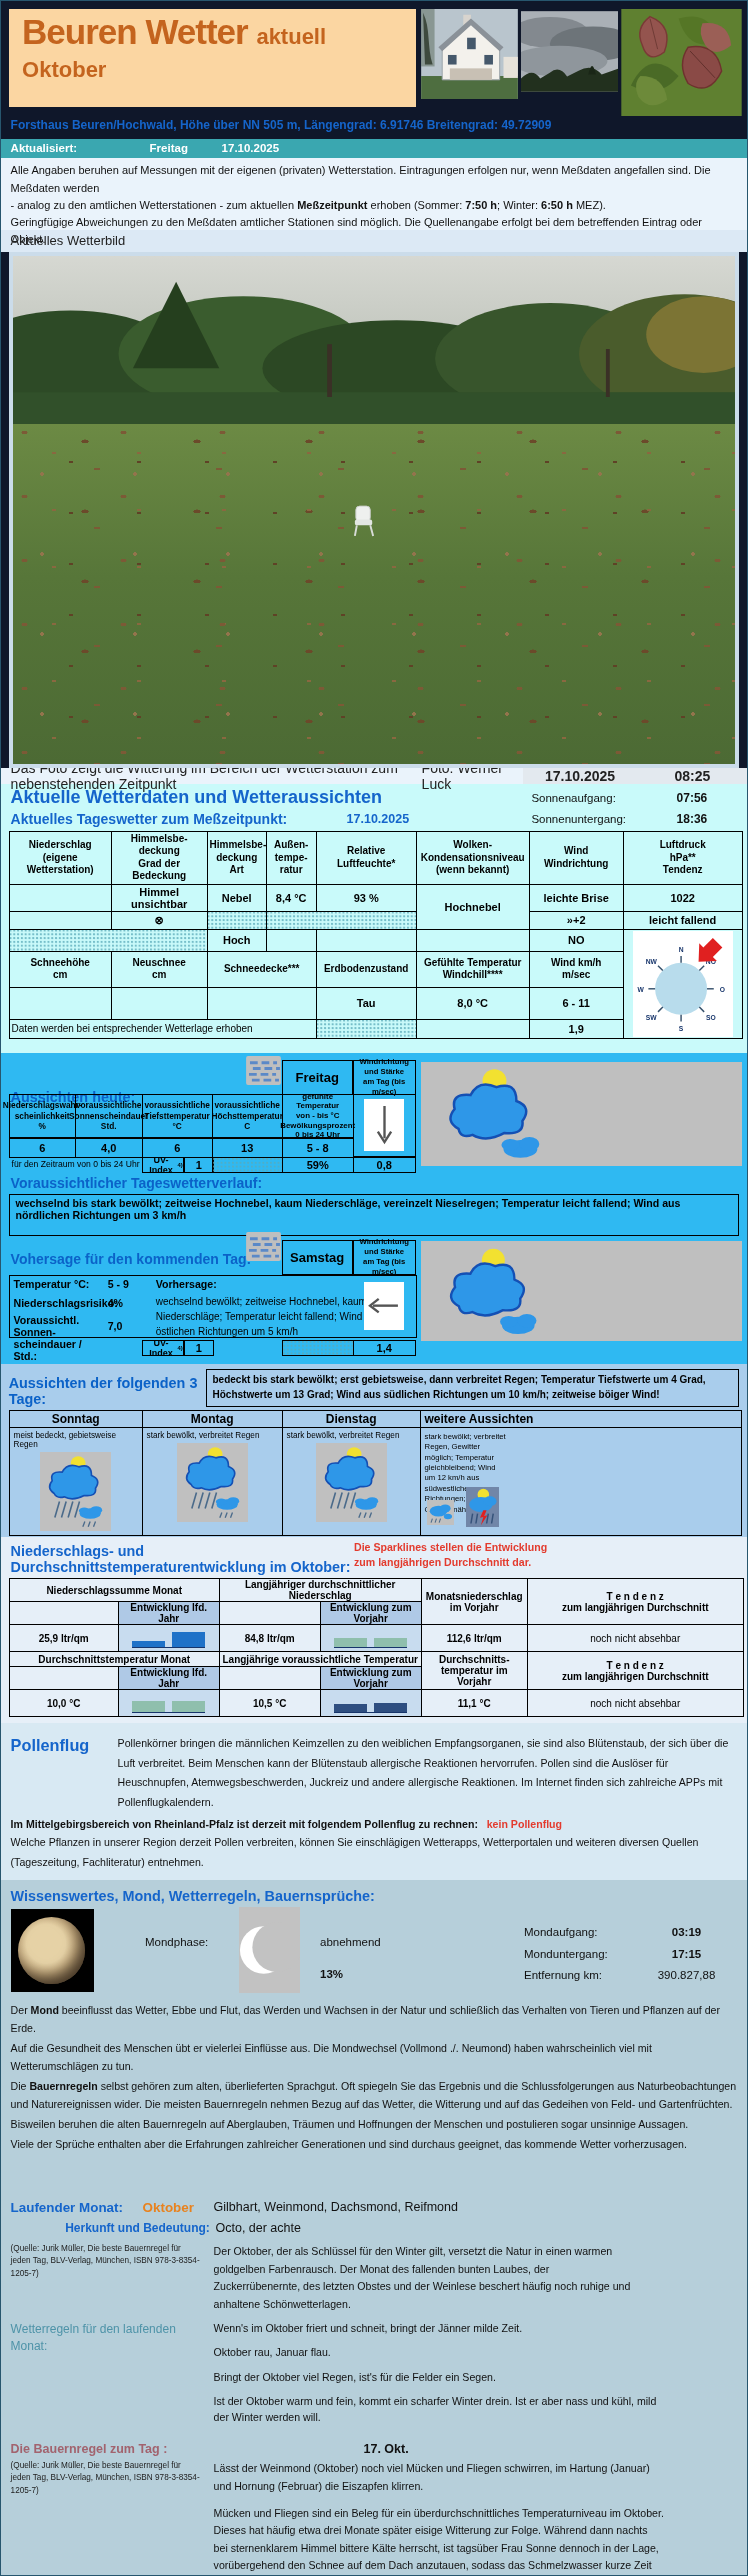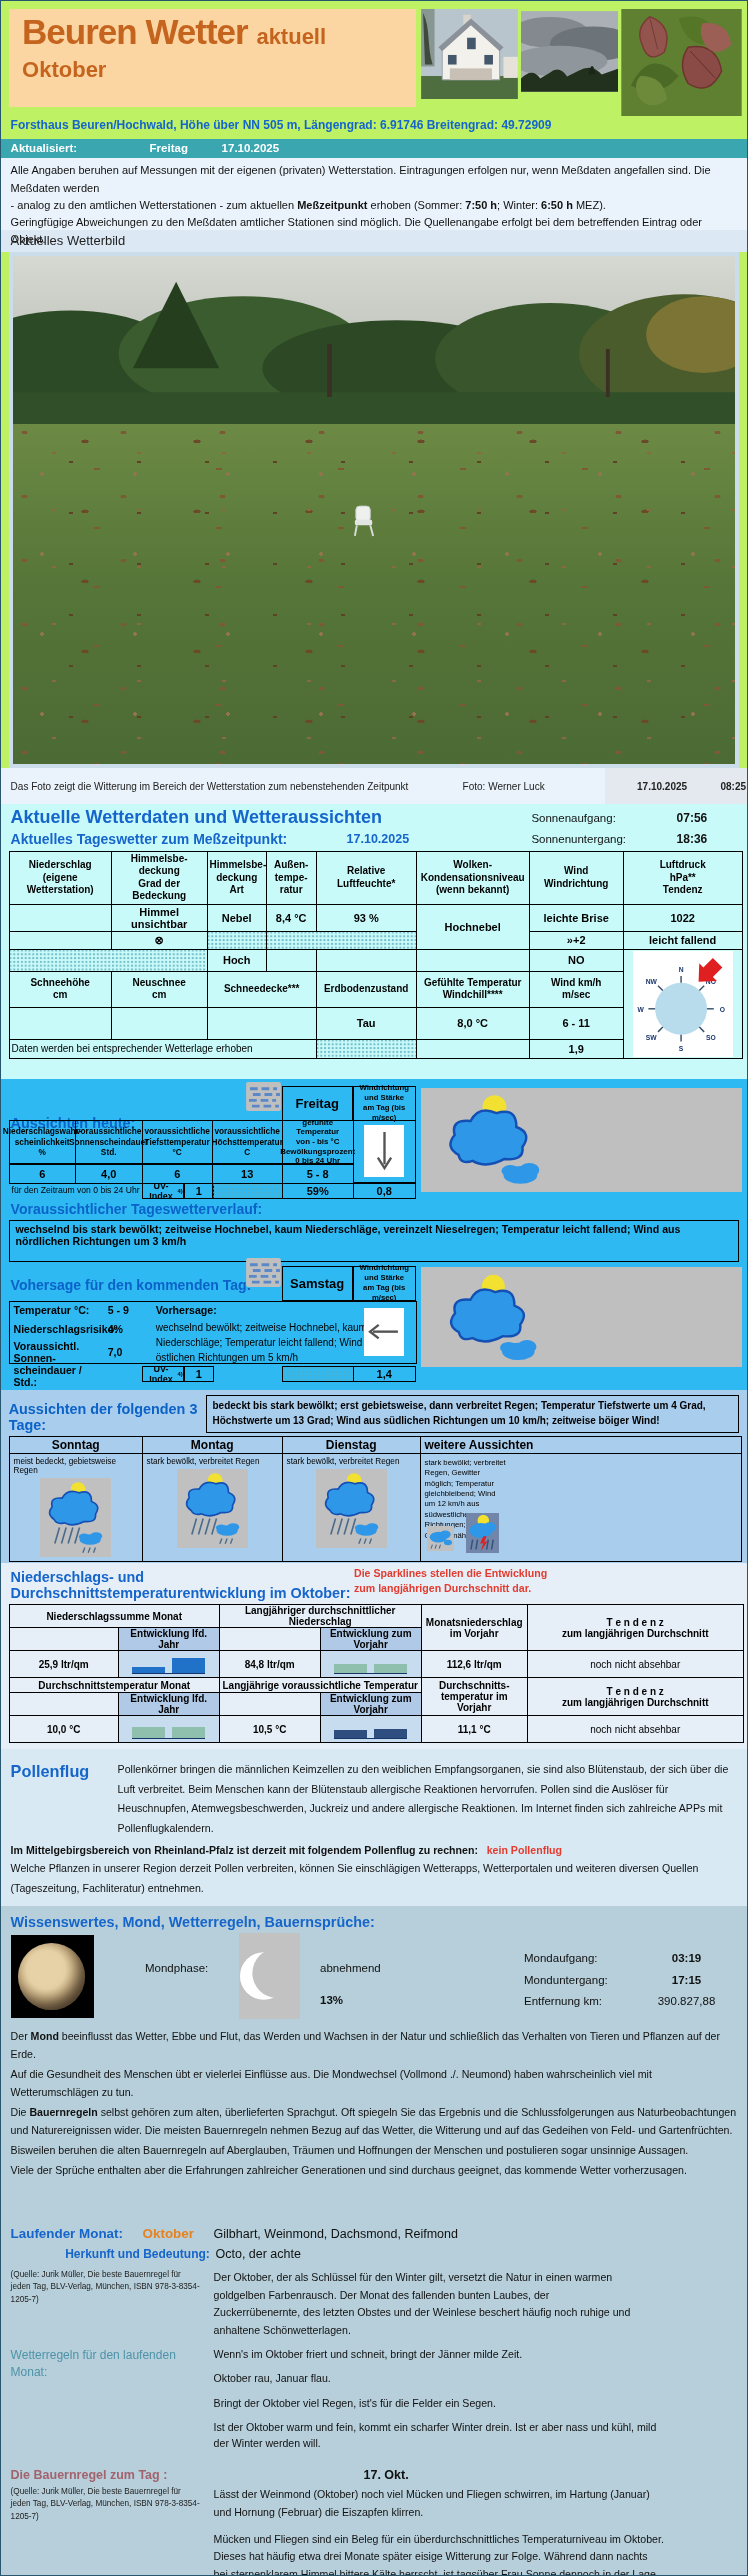--- a/index.html
+++ b/index.html
@@ -1,18 +1,18 @@
 <!DOCTYPE html>
 <html lang="de"><head>
 <meta charset="utf-8">
 <title>Beuren Wetter aktuell</title>
 <style>
   html,body{margin:0;padding:0;}
   body{font-family:"Liberation Sans",sans-serif;background:#35697e;}
-  .page{position:relative;width:748px;height:2576px;margin:0 auto;background:#bef264;
+  .page{position:relative;width:748px;height:2576px;margin:0 auto;background:#0f172a;
         border:1.9px solid #27566E;box-sizing:border-box;overflow:hidden;}
   .pre{white-space:pre-line;}
   
   .hdr{position:relative;height:113px;}
   .hdr-box{position:absolute;left:7.7px;top:7.7px;width:407px;height:98px;background:#FBD6A2;
            padding:5.8px 13.4px;box-sizing:border-box;}
   .hdr-title{color:#C4641E;font-size:35px;font-weight:bold;letter-spacing:-1px;line-height:1.05;}
   .hdr-title .suf{font-size:22px;letter-spacing:0;}
   .hdr-month{color:#C4641E;font-size:22px;font-weight:bold;margin-top:5.8px;}
   .ph{position:absolute;top:7.7px;overflow:hidden;}
@@ -34,27 +34,27 @@
       radial-gradient(ellipse 4.8px 2.9px at 11.5px 8.6px,#7c5a36 60%,transparent 65%),
       radial-gradient(ellipse 3.8px 1.9px at 41px 29px,#8a6840 60%,transparent 65%),
       radial-gradient(ellipse 5.8px 2.9px at 72px 17.3px,#6b4a2a 60%,transparent 65%),
       radial-gradient(ellipse 3.8px 2.9px at 29px 50px,#93744c 60%,transparent 65%),
       radial-gradient(ellipse 4.8px 1.9px at 84px 45px,#7c5a36 60%,transparent 65%),
       radial-gradient(ellipse 2.9px 1.9px at 58px 38px,#5f4226 60%,transparent 65%);
     background-size:99px 64px,85px 57px,112px 70px,93px 80px,122px 59px,68px 51px;}
   .g-trees{position:absolute;left:0;top:4%;width:100%;height:33%;}
   .g-chair{position:absolute;left:47%;top:49%;}
   
-  .caption-row{display:flex;background:#EAF3FB;height:36px;align-items:center;font-size:10px;color:#222;gap:41px;}
+  .caption-row{display:flex;background:#EAF3FB;height:16px;align-items:center;font-size:14px;color:#222;}
   .cap-text{width:411px;padding-left:9.6px;}
   .cap-credit{width:101px;}
   .cap-gray{flex:1;display:flex;background:#E3E9EF;height:100%;align-items:center;font-weight:bold;}
   .cap-date{width:115px;text-align:center;} .cap-time{flex:1;text-align:center;}
   
-  .sec-cyan{background:#C9FAFA;padding-bottom:20px;}
+  .sec-cyan{background:#C9FAFA;padding-bottom:14px;}
   .row-title{display:flex;align-items:center;padding:2.9px 9.6px 1px;}
   .row-title .big{color:#1565CB;font-weight:bold;font-size:18px;flex:1;}
   .sunlab{font-size:11.5px;color:#111;width:115px;}
   .sunval{font-size:12px;font-weight:bold;color:#111;width:91px;text-align:center;}
   .row-sub{display:flex;align-items:center;padding:1.9px 9.6px 3.8px;}
   .row-sub .sub{color:#1565CB;font-weight:bold;font-size:14px;width:336px;}
   .row-sub .date{color:#1565CB;font-weight:bold;font-size:12.5px;flex:1;}
   table.wx{border-collapse:collapse;margin:0 7.7px;table-layout:fixed;width:733px;background:#C9FAFA;}
   table.wx th,table.wx td{border:1px solid #000;font-size:10px;text-align:center;vertical-align:middle;
        padding:1px 1.9px;color:#000;overflow:hidden;}
@@ -123,21 +123,21 @@
   .moonrow{position:relative;height:94px;}
   .moon-photo{position:absolute;left:9.6px;top:1.9px;width:83px;height:83px;background:#000;}
   .moon-disc{position:absolute;left:7.7px;top:7.7px;width:67px;height:67px;border-radius:50%;
      background:radial-gradient(circle at 42% 40%,#e6d2a6 0 35%,#c8ab7d 55%,#a3835c 75%,#6b5338 100%);
      box-shadow:inset -5.8px -7.7px 13.4px rgba(0,0,0,.55);}
   .lab12{font-size:11.5px;color:#111;}
   .bold12{font-size:11.5px;font-weight:bold;color:#111;}
   .crescent{position:absolute;left:238px;top:0;width:61px;height:86px;background:#C2C2C2;}
   .wiss-p{padding:0 9.6px;font-size:10.6px;color:#111;line-height:1.7;}
   .wiss-p p{margin:0 0 1.9px;}
-  .lm-row{display:flex;align-items:flex-end;padding:3.8px 9.6px 0;margin-top:43px;}
+  .lm-row{display:flex;align-items:center;padding:3.8px 9.6px 0;margin-top:43px;}
   .lm-label{width:132px;color:#1565CB;font-weight:bold;font-size:13.4px;}
   .lm-okt{width:71px;color:#E8821E;font-weight:bold;font-size:13.4px;}
   .lm-names{font-size:12.5px;color:#111;}
   .hk-row{display:flex;align-items:center;padding:6.7px 9.6px 0;}
   .hk-label{width:203px;text-align:right;color:#1565CB;font-weight:bold;font-size:12px;padding-right:3.8px;box-sizing:border-box;}
   .hk-val{font-size:12.5px;color:#111;padding-left:1.9px;}
   .two-col{display:flex;padding:7.7px 9.6px 0;}
   .tc-left{width:203px;box-sizing:border-box;padding-right:13.4px;}
   .tc-right{flex:1;}
   .small-src{font-size:8.2px;color:#222;line-height:1.5;}

